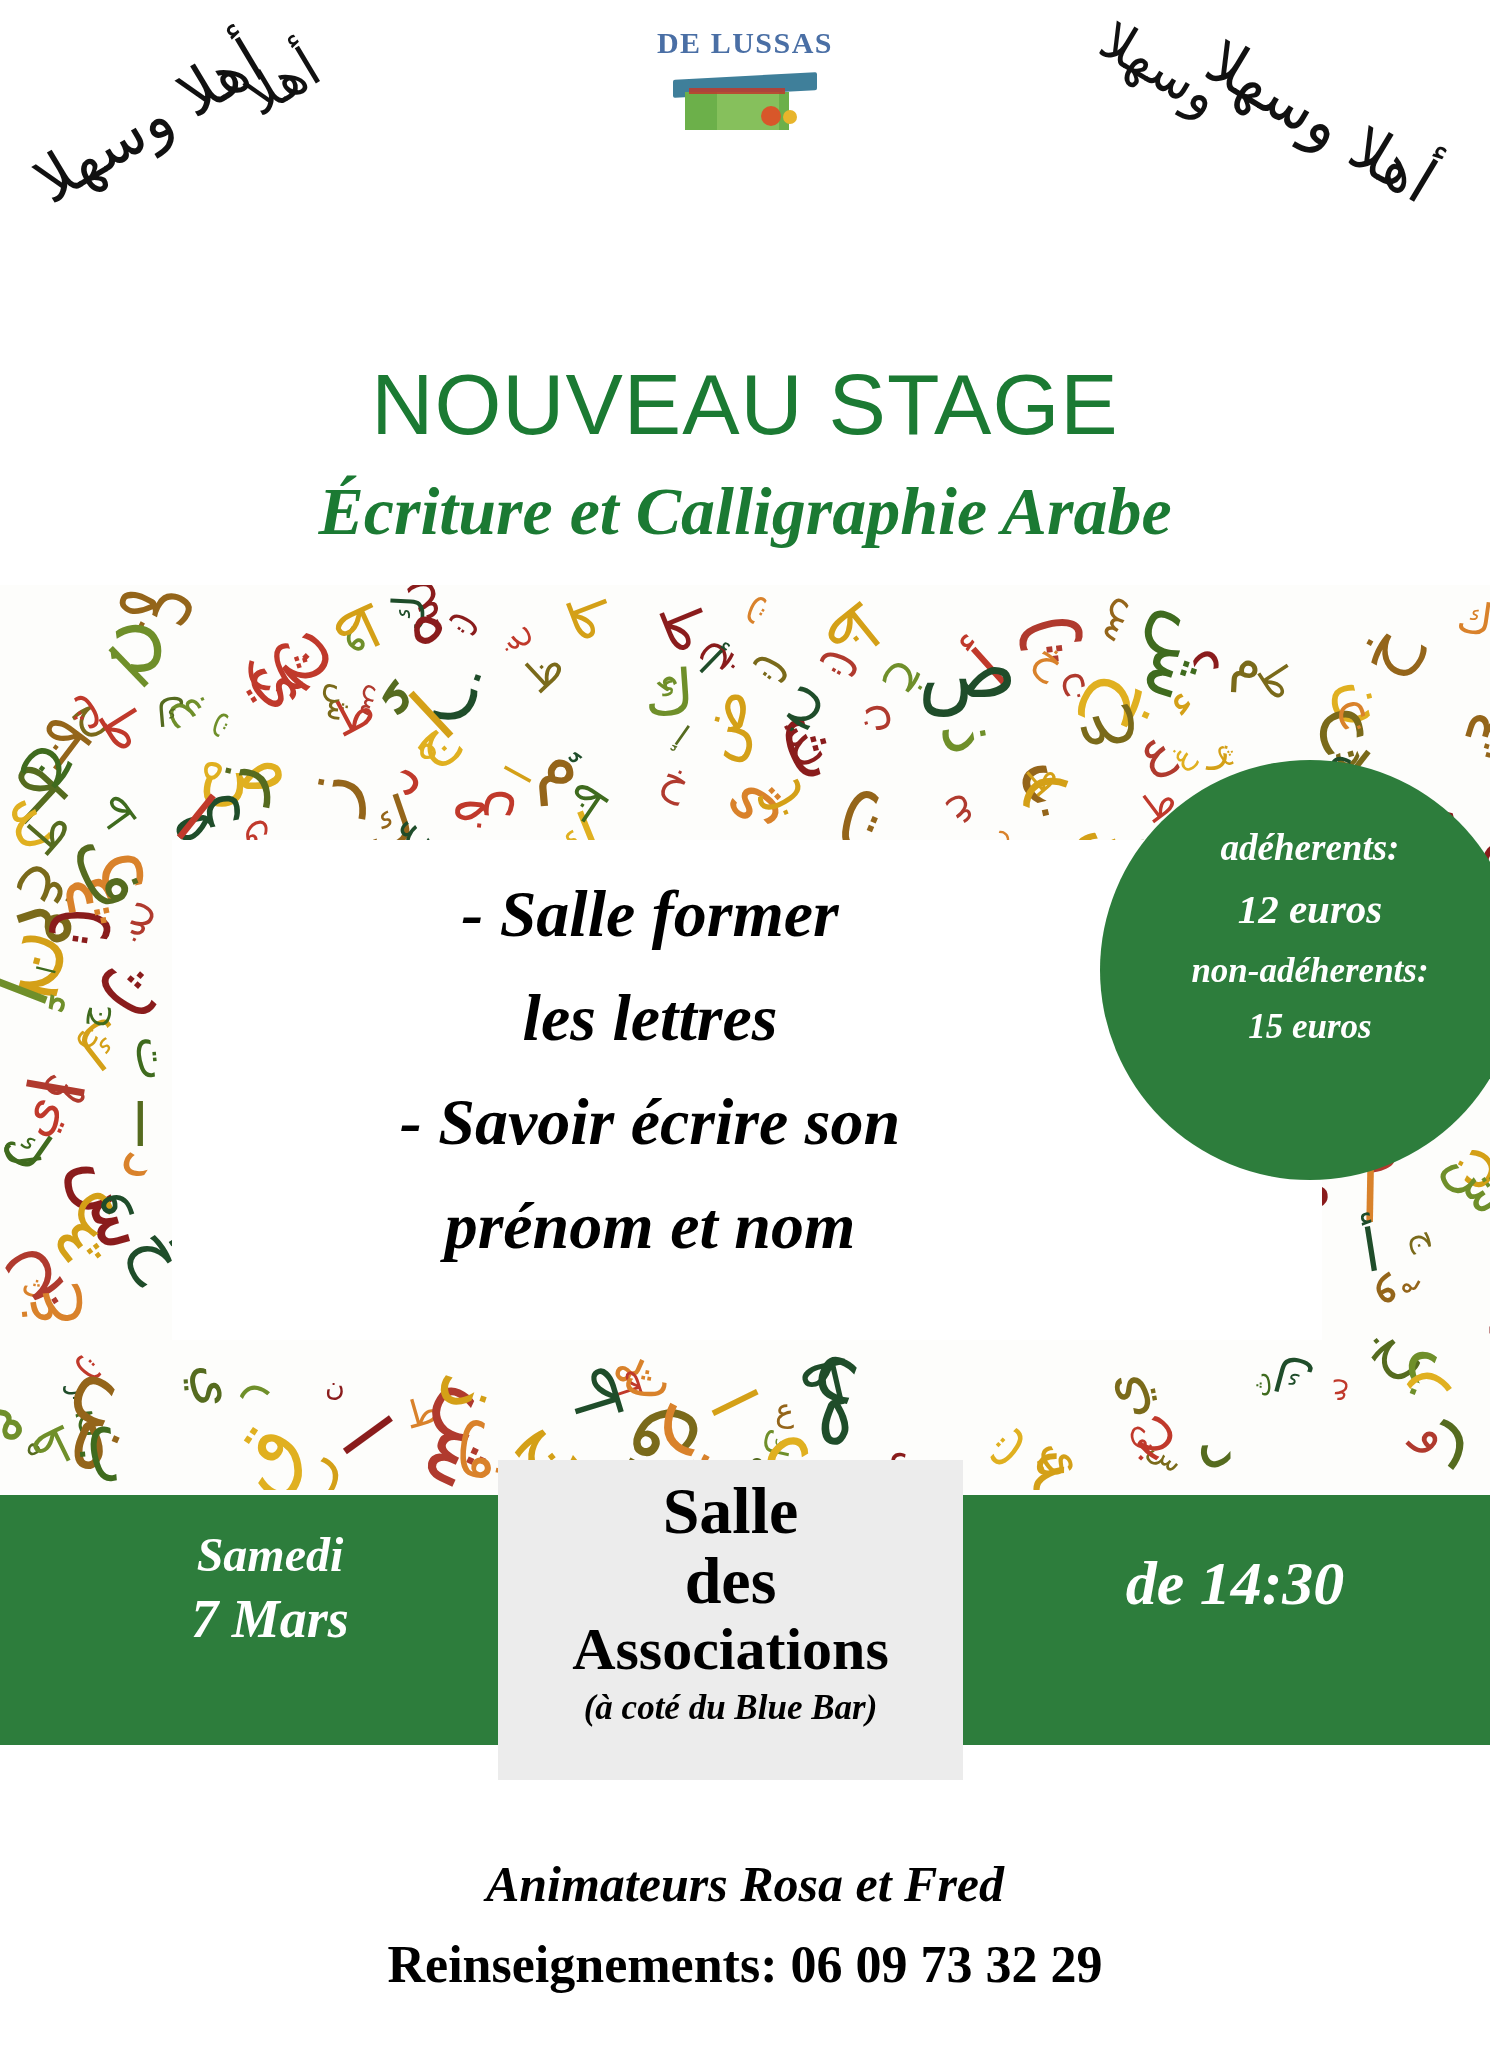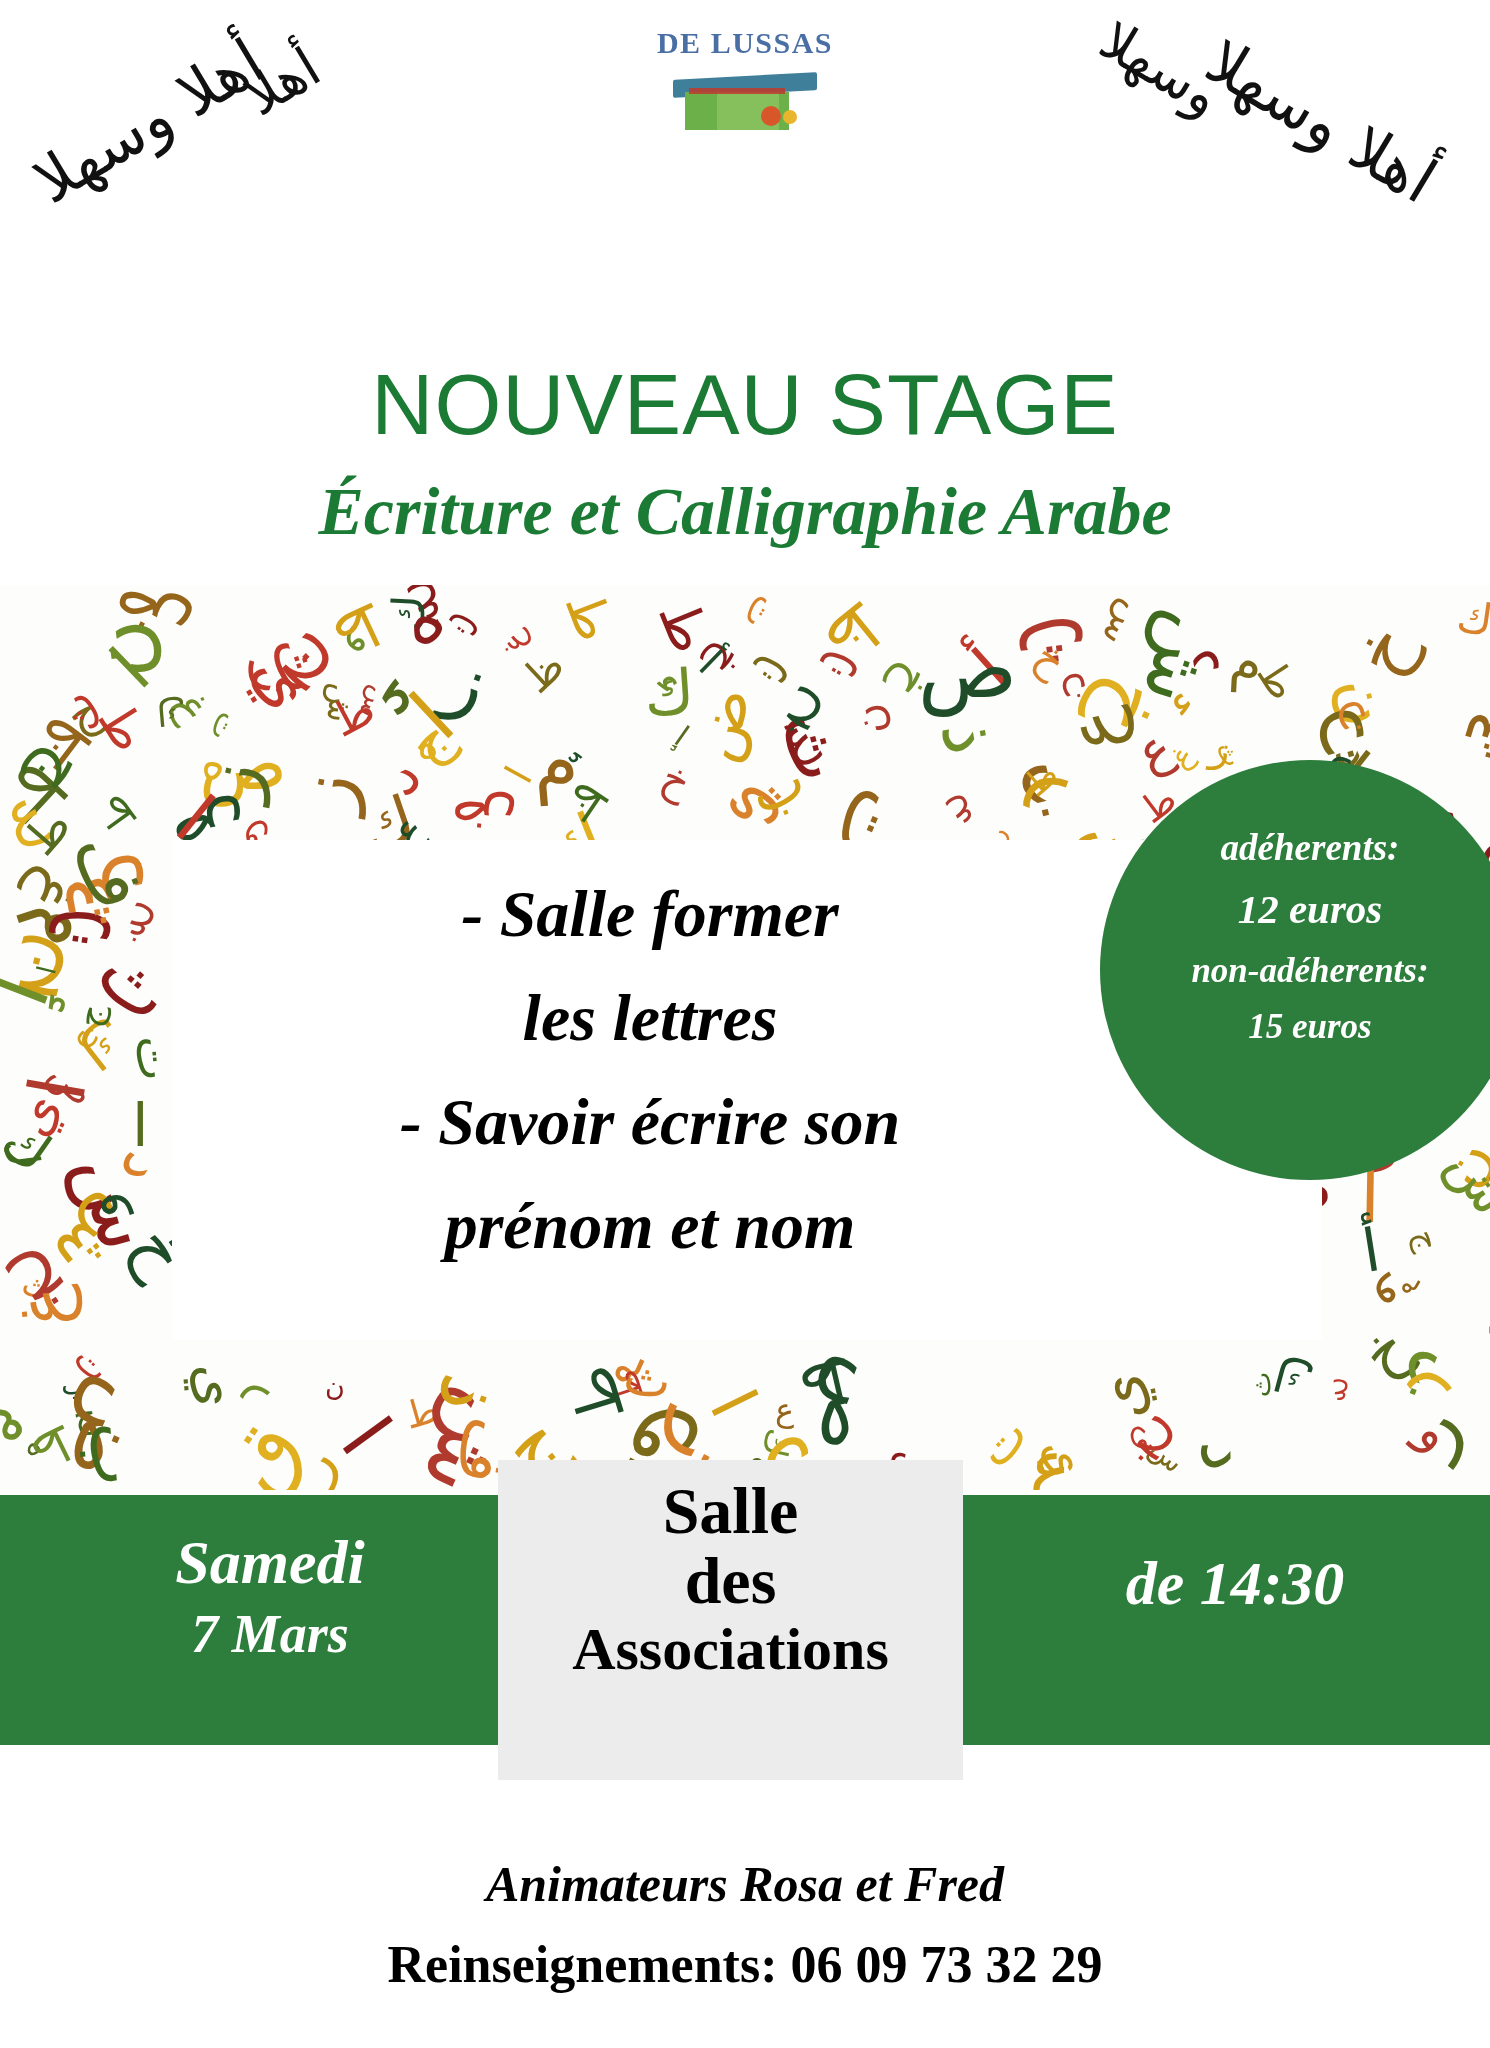--- a/index.html
+++ b/index.html
@@ -220,21 +220,21 @@
     left: 60px;
     top: 1530px;
     width: 420px;
     z-index: 9;
     color: #ffffff;
     font-family: "Liberation Serif", serif;
     font-style: italic;
     font-weight: bold;
     text-align: center;
   }
-  .strip-left .day { font-size: 62px; line-height: 1.05; }
+  .strip-left .day { font-size: 48px; line-height: 1.05; }
   .strip-left .date { font-size: 54px; margin-top: 8px; }
 
   .venue-card {
     position: absolute;
     left: 498px;
     top: 1460px;
     width: 465px;
     height: 320px;
     background: #ececec;
     z-index: 9;
@@ -587,20 +587,21 @@
 
 <div class="strip-left">
   <div class="day">Samedi</div>
   <div class="date">7 Mars</div>
 </div>
 
 <div class="venue-card">
   <div class="v1">Salle</div>
   <div class="v2">des</div>
   <div class="v3">Associations</div>
+  <div class="v4">(à coté du Blue Bar)</div>
 </div>
 
 <div class="strip-right">
   <div>de 14:30</div>
 </div>
 
 <div class="footer">
   <div class="f1">Animateurs Rosa et Fred</div>
   <div class="f2">Reinseignements: 06 09 73 32 29</div>
 </div>

